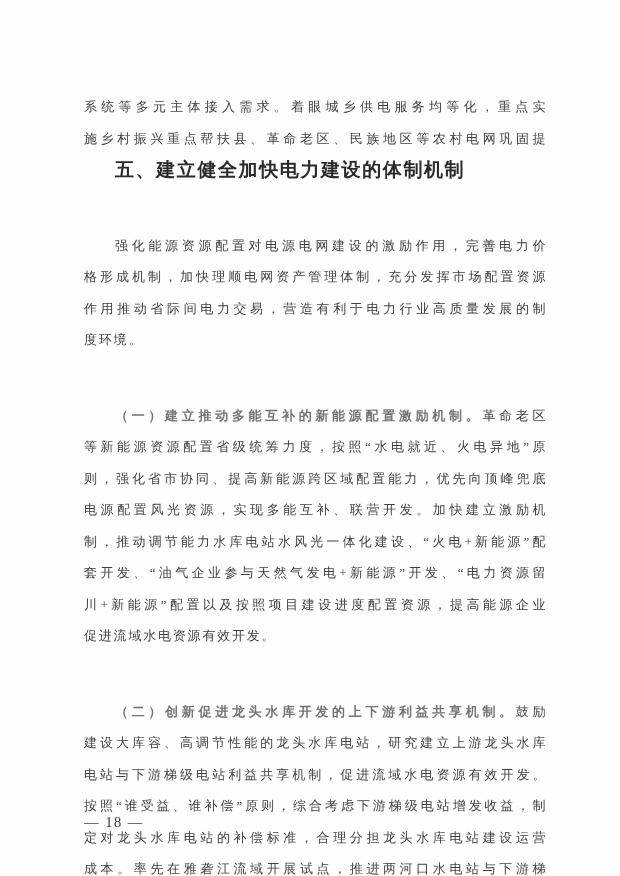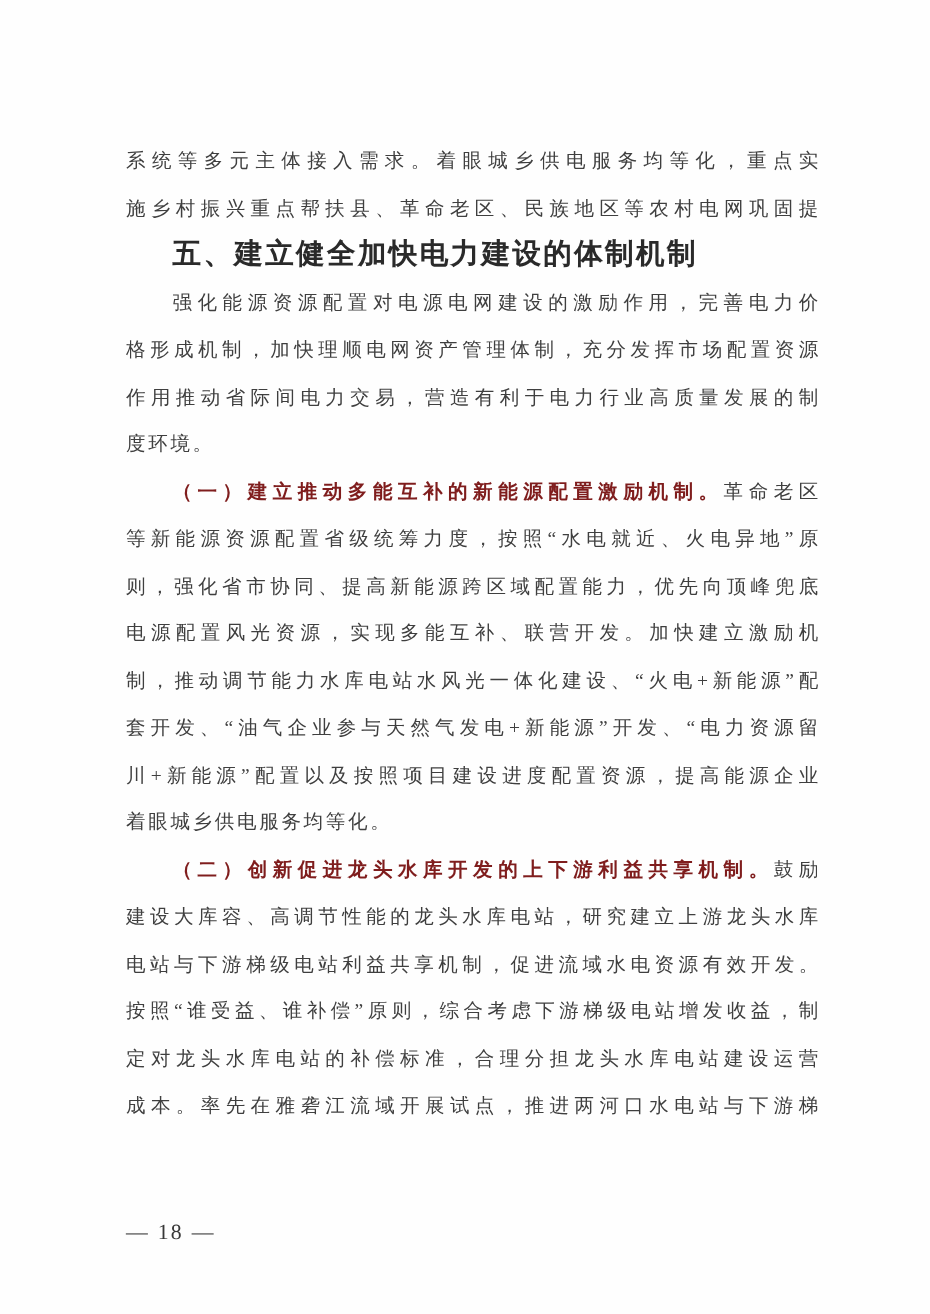--- a/index.html
+++ b/index.html
@@ -34,37 +34,38 @@
     text-justify: inter-character;
     white-space: normal;
     overflow: hidden;
   }
   .line.end {
     text-align-last: left;
     letter-spacing: 1.8px;
   }
   .line.indent {
     padding-left: 31px;
+    margin-top: 44px;
   }
   .heading {
     margin: 0;
     height: 31.5px;
     line-height: 31.5px;
     padding-left: 31px;
     font-family: "Liberation Sans", "DejaVu Sans", sans-serif;
     font-weight: 700;
     font-size: 19px;
     letter-spacing: 1.6px;
     color: #2a2a2a;
     text-align: left;
     text-align-last: left;
   }
   .lead {
     font-weight: 700;
-    color: #7f1d1d;
+    color: #737373;
   }
   .page-number {
     position: absolute;
     left: 84px;
     top: 814px;
     font-size: 14.5px;
     letter-spacing: 1.5px;
     color: #383838;
     font-family: Liberation Serif, serif;
   }
@@ -85,21 +86,21 @@
     <div class="line">作用推动省际间电力交易，营造有利于电力行业高质量发展的制</div>
     <div class="line end">度环境。</div>
 
     <div class="line indent"><span class="lead">（一）建立推动多能互补的新能源配置激励机制。</span><span>革命老区</span></div>
     <div class="line">等新能源资源配置省级统筹力度，按照“水电就近、火电异地”原</div>
     <div class="line">则，强化省市协同、提高新能源跨区域配置能力，优先向顶峰兜底</div>
     <div class="line">电源配置风光资源，实现多能互补、联营开发。加快建立激励机</div>
     <div class="line">制，推动调节能力水库电站水风光一体化建设、“火电+新能源”配</div>
     <div class="line">套开发、“油气企业参与天然气发电+新能源”开发、“电力资源留</div>
     <div class="line">川+新能源”配置以及按照项目建设进度配置资源，提高能源企业</div>
-    <div class="line end">着眼城乡供电服务均等化。</div>
+    <div class="line end">促进流域水电资源有效开发。</div>
 
     <div class="line indent"><span class="lead">（二）创新促进龙头水库开发的上下游利益共享机制。</span><span>鼓励</span></div>
     <div class="line">建设大库容、高调节性能的龙头水库电站，研究建立上游龙头水库</div>
     <div class="line">电站与下游梯级电站利益共享机制，促进流域水电资源有效开发。</div>
     <div class="line">按照“谁受益、谁补偿”原则，综合考虑下游梯级电站增发收益，制</div>
     <div class="line">定对龙头水库电站的补偿标准，合理分担龙头水库电站建设运营</div>
     <div class="line">成本。率先在雅砻江流域开展试点，推进两河口水电站与下游梯</div>
 
   </div>
 

